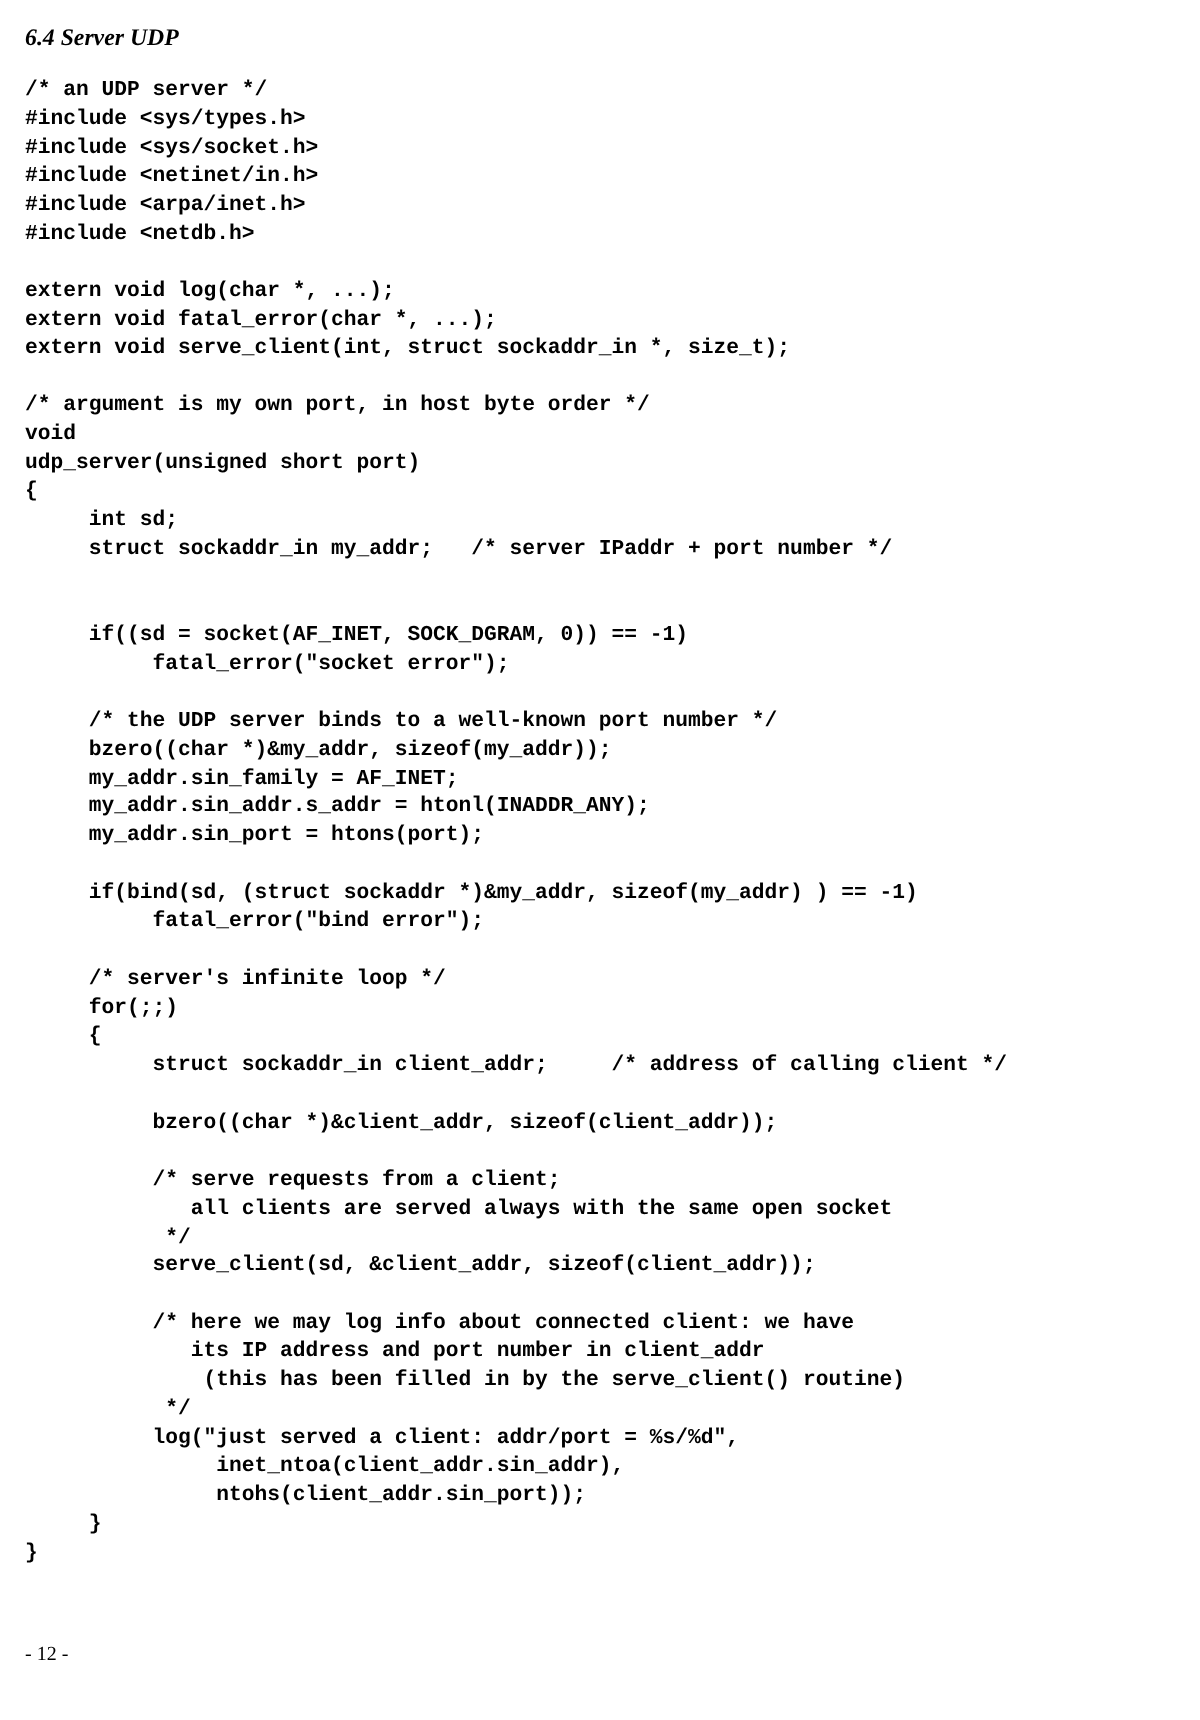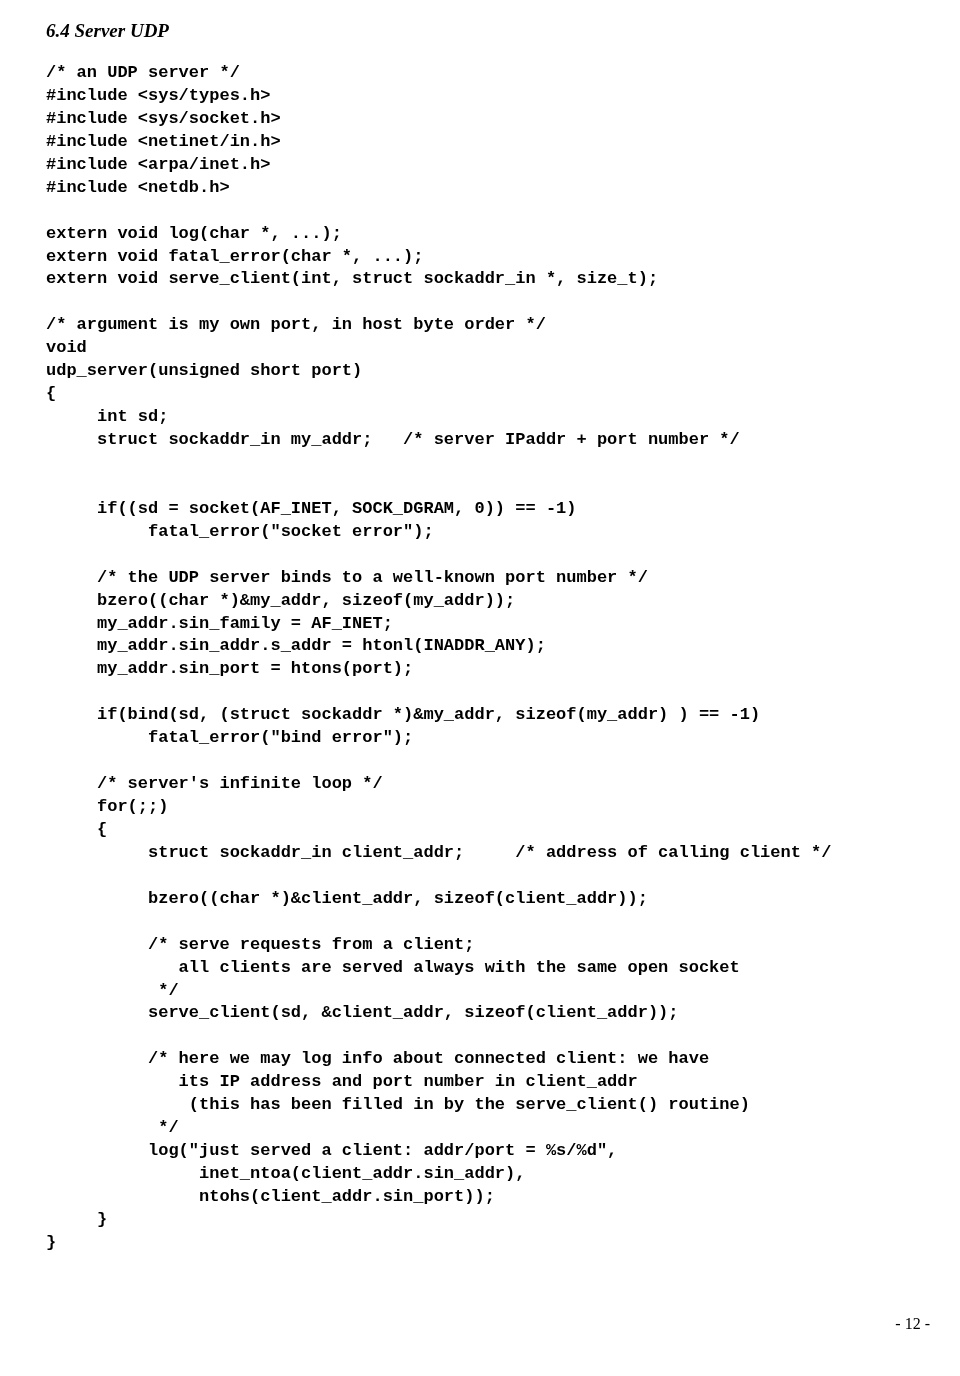--- a/index.html
+++ b/index.html
@@ -4,40 +4,40 @@
 <style>
   body {
     margin: 0;
     padding: 0;
     background: #ffffff;
     width: 960px;
     font-family: "Times New Roman", Times, serif;
   }
   .page {
     width: 960px;
-    padding: 20px 30px 20px 46px;
+    padding: 20px 30px 20px 20px;
     box-sizing: border-box;
   }
   .section-title {
     font-style: italic;
     font-weight: bold;
     font-size: 19px;
     margin-bottom: 20px;
     font-family: "Times New Roman", Times, serif;
   }
   pre.code {
     font-family: "Courier New", Courier, monospace;
     font-size: 17px;
     line-height: 1.35;
     white-space: pre;
     margin: 0;
     font-weight: bold;
   }
   .page-number {
-    text-align: right;
+    text-align: left;
     font-family: "Times New Roman", Times, serif;
     font-size: 16px;
     margin-top: 60px;
   }
 </style>
 </head>
 <body>
 
 <div class="page">
   <div class="section-title">6.4  Server UDP</div>

